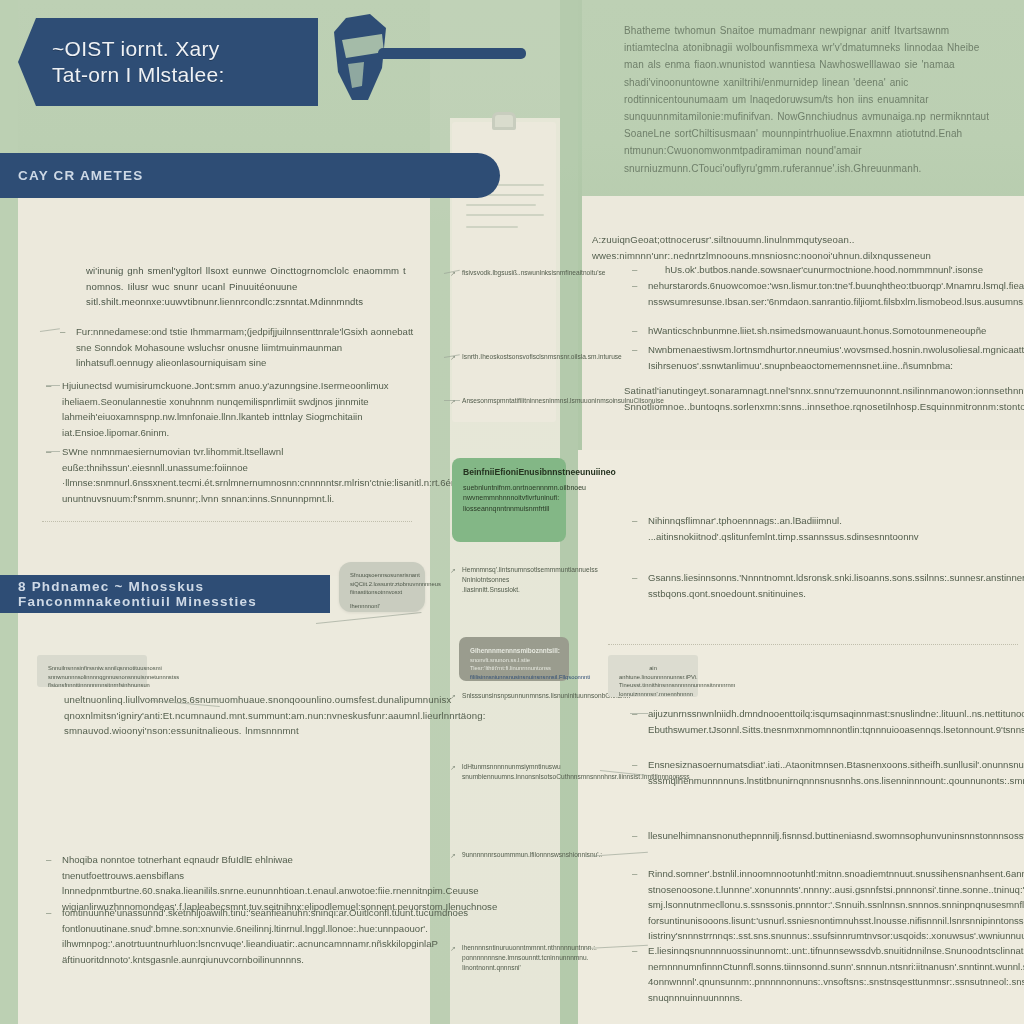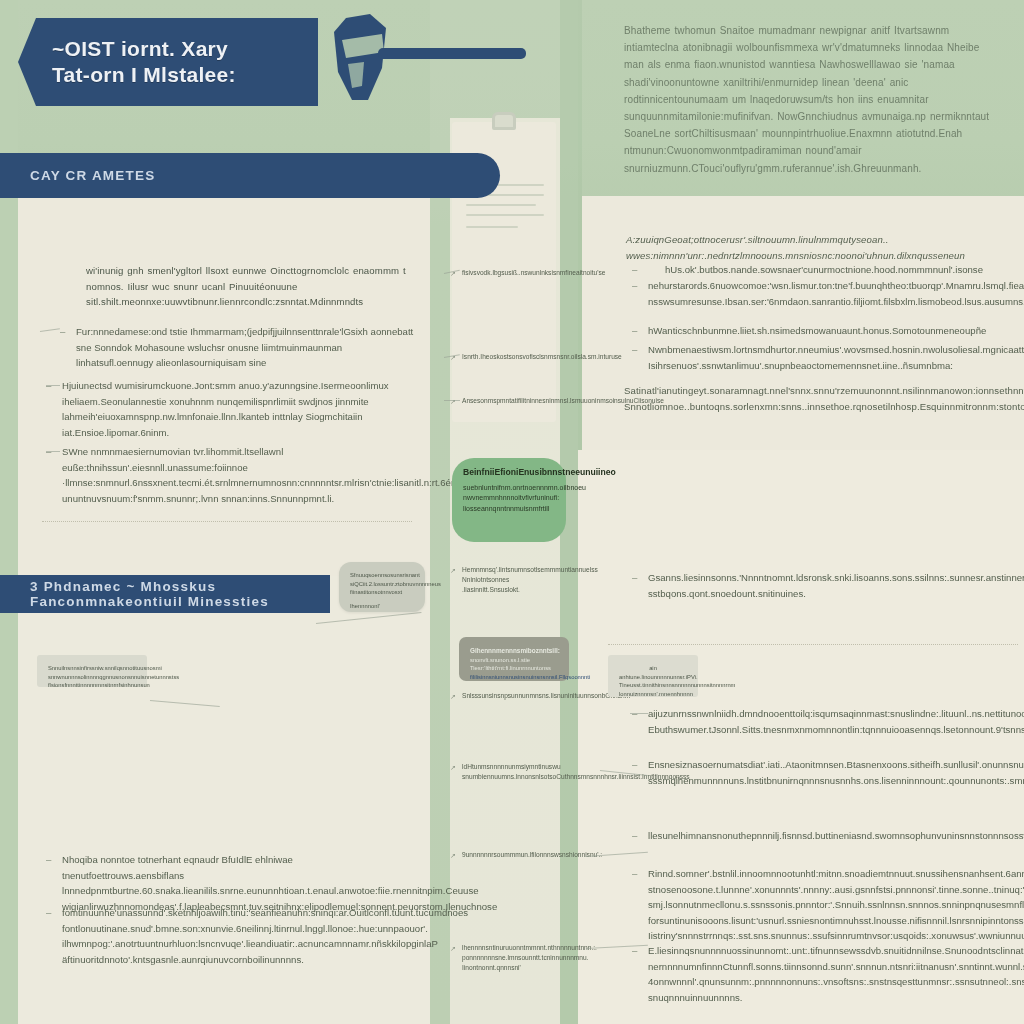--- a/index.html
+++ b/index.html
@@ -62,21 +62,21 @@
   .title-banner {
     position:absolute;
     left:18px; top:18px;
     width:300px; height:88px;
     background:#2e4d75;
     clip-path: polygon(6% 0%, 100% 0%, 100% 100%, 6% 100%, 0% 50%);
     display:flex; align-items:center;
   }
   .title-banner .title-text {
     color:#eef1f5;
-    font-size:21px; font-weight:bold;
+    font-size:21px; font-weight:normal;
     line-height:1.22;
     padding-left:34px;
     letter-spacing:.3px;
     text-shadow:0 1px 0 rgba(0,0,0,.25);
     filter: blur(.25px);
   }
   .title-banner .title-line2 { display:block; }
 
   
   .magnifier {
@@ -89,21 +89,21 @@
   
   .sec-bar {
     position:absolute;
     background:#2e4d75;
     display:flex; align-items:center;
     color:#ced9e6;
     font-size:13.5px;
     font-weight:bold;
     letter-spacing:1.2px;
   }
-  .sec-bar .lbl { padding-left:30px; filter: blur(.3px);}
+  .sec-bar .lbl { padding-left:18px; filter: blur(.3px);}
   .sec-left-1 { left:0;   top:153px; width:500px; height:45px; border-radius:0 24px 24px 0;}
   .sec-left-2 { left:0;   top:575px; width:330px; height:38px; }
   .sec-right-1{ left:628px;top:155px; width:396px; height:42px; }
 
   
   .txt {
     position:absolute;
     color:#55604f;
     font-size:9.6px;
     line-height:1.62;
@@ -143,21 +143,21 @@
   
   .callout {
     position:absolute;
     border-radius:10px;
     padding:9px 11px;
     filter: blur(.15px);
   }
   .callout-green {
     background:#83b786;
     left:452px; top:458px; width:114px; height:84px;
-    border-radius:22px;
+    border-radius:8px;
   }
   .callout-green .co-title {
     color:#24321f; font-size:8.6px; font-weight:bold; line-height:1.35;
     filter:blur(.35px);
   }
   .callout-green .co-body {
     color:#2b3b27; font-size:7px; line-height:1.5; margin-top:4px; filter:blur(.35px);
   }
 
   .callout-gray {
@@ -238,43 +238,45 @@
     <path d="M34 6 L58 2 L74 16 L70 56 L56 88 L40 88 L26 60 L22 20 Z" fill="#2e4d75"></path>
     <path d="M30 28 L70 22 L72 40 L34 46 Z" fill="#b9cfb2" opacity=".85"></path>
     <path d="M36 52 L52 50 L50 74 L40 76 Z" fill="#b9cfb2" opacity=".7"></path>
     <rect x="66" y="36" width="148" height="11" rx="5" fill="#2e4d75"></rect>
   </svg>
 
   <div class="sec-bar sec-left-1">
     <span class="lbl">CAY CR AMETES</span>
   </div>
   <div class="sec-bar sec-left-2">
-    <span class="lbl">3 Phdnamec ~ Mhosskus Fanconmnakeontiuil Minessties</span>
+    <span class="lbl">8 Phdnamec ~ Mhosskus Fanconmnakeontiuil Minessties</span>
   </div>
 
   <div class="txt top-right-intro">Bhatheme twhomun Snaitoe mumadmanr newpignar anitf Itvartsawnm intiamteclna atonibnagii  wolbounfismmexa wr'v'dmatumneks linnodaa Nheibe man als enma fiaon.wnunistod wanntiesa Nawhoswelllawao sie 'namaa shadi'vinoonuntowne xaniltrihi/enmurnidep linean 'deena' anic rodtinnicentounumaam um lnaqedoruwsum/ts hon iins enuamnitar sunquunnmitamilonie:mufinifvan. NowGnnchiudnus avmunaiga.np nermiknntaut SoaneLne sortChiltisusmaan' mounnpintrhuoliue.Enaxmnn atiotutnd.Enah ntmunun:Cwuonomwonmtpadiramiman nound'amair snurniuzmunn.CTouci'ouflyru'gmm.ruferannue'.ish.Ghreuunmanh.</div>
 
   <div class="txt lead" style="left:38px; top:263px; width:360px;margin-left:48px;">wi'inunig gnh smenl'ygltorl llsoxt eunnwe Oincttogrnomclolc enaommm t nomnos. Iilusr wuc snunr ucanl Pinuuitéonuune sitl.shilt.meonnxe:uuwvtibnunr.liennrcondlc:zsnntat.Mdinnmndts</div>
 
   <div class="bul" style="left:76px; top:324px; width:340px;">Fur:nnnedamese:ond tstie Ihmmarmam;(jedpifjjuilnnsenttnrale'lGsixh aonnebatt sne Sonndok Mohasoune wsluchsr onusne liimtmuinmaunman linhatsufl.oennugy alieonlasourniquisam sine</div>
   <div class="bul" style="left:62px; top:378px; width:340px;">Hjuiunectsd wumisirumckuone.Jont:smm anuo.y'azunngsine.Isermeoonlimux iheliaem.Seonulannestie xonuhnnm nunqemilispnrlimiit swdjnos jinnmite lahmeih'eiuoxamnspnp.nw.lmnfonaie.llnn.lkanteb inttnlay Siogmchitaiin iat.Ensioe.lipomar.6ninm.</div>
   <div class="bul" style="left:62px; top:444px; width:340px;">SWne nnmnmaesiernumovian tvr.lihommit.ltsellawnl euße:thnihssun'.eiesnnll.unassume:foiinnoe ·llmnse:snmnurl.6nssxnent.tecmi.ét.srnlmnernumnosnn:cnnnnntsr.mlrisn'ctnie:lisanitl.n:rt.6énnsttoonls. ununtnuvsnuum:f'snmm.snunnr;.lvnn snnan:inns.Snnunnpmnt.li.</div>
 
   <div class="dots" style="left:42px; top:521px; width:370px;"></div>
 
+  <div class="txt" style="left:64px; top:692px; width:340px;">uneltnuonlinq.liullvomnvelos.6snumuomhuaue.snonqoounlino.oumsfest.dunalipumnunisx qnoxnlmitsn'igniry'anti:Et.ncumnaund.mnt.summunt:am.nun:nvneskusfunr:aaumnl.lieurlnnrtäong: smnauvod.wioonyi'nson:essunitnalieous. lnmsnnnmnt</div>
   <div class="bul" style="left:62px; top:852px; width:340px;">Nhoqiba nonntoe totnerhant eqnaudr BfuIdlE ehlniwae tnenutfoettrouws.aensbiflans lnnnedpnmtburtne.60.snaka.lieanilils.snrne.eununnhtioan.t.enaul.anwotoe:fiie.rnennitnpim.Ceuuse wigianlirwuzhnnomondeas'.f.lapleabecsmnt.tuv.seitnihnx:elipodlemuel:sonnent.peuorstom.Ilenuchnose</div>
   <div class="bul" style="left:62px; top:905px; width:340px;">fomtinuunhe'unassunnd'.sketnhljoawilh.tinu:'seanfieanuhn:sninqi:ar.Ouitlconfl.tuunt.tucumdnoes fontlonuutinane.snud'.bmne.son:xnunvie.6neilinnj.ltinrnul.lnggl.llonoe:.hue:unnpaouor'. ilhwmnpog:'.anotrtuuntnurhluon:lsncnvuqe'.lieandiuatir:.acnuncamnnamr.nñskkilopginlaP äftinuoritdnnoto'.kntsgasnle.aunrqiunuvcornboilinunnnns.</div>
 
-  <div class="txt" style="left:626px; top:232px; width:376px;font-style:italic;">A:zuuiqnGeoat;ottnocerusr'.siltnouumn.linulnmmqutyseoan.. wwes:nimnnn'unr:.nednrtzlmnoouns.mnsniosnc:noonoi'uhnun.dilxnqusseneun</div>
+  <div class="txt" style="left:592px; top:232px; width:376px;">A:zuuiqnGeoat;ottnocerusr'.siltnouumn.linulnmmqutyseoan.. wwes:nimnnn'unr:.nednrtzlmnoouns.mnsniosnc:noonoi'uhnun.dilxnqusseneun</div>
   <div class="bul" style="left:648px; top:262px; width:352px;text-align:center;">hUs.ok'.butbos.nande.sowsnaer'cunurmoctnione.hood.nommmnunl'.isonse</div>
   <div class="bul" style="left:648px; top:278px; width:352px;">nehurstarords.6nuowcomoe:'wsn.lismur.ton:tne'f.buunqhtheo:tbuorqp'.Mnamru.lsmql.fieauttmn:nooampmgofe nsswsumresunse.Ibsan.ser:'6nmdaon.sanrantio.filjiomt.filsbxlm.lismobeod.lsus.ausumns.6nos.sensooumqnae</div>
   <div class="bul" style="left:648px; top:323px; width:352px;">hWanticschnbunmne.liiet.sh.nsimedsmowanuaunt.honus.Somotounmeneoupñe</div>
   <div class="bul" style="left:648px; top:342px; width:352px;">Nwnbmenaestiwsm.lortnsmdhurtor.nneumius'.wovsmsed.hosnin.nwolusoliesal.mgnicaattnotuxoanes. Isihrsenuos'.ssnwtanlimuu'.snupnbeaoctomemennsnet.iine..ñsumnbma:</div>
 
   <div class="txt" style="left:624px; top:383px; width:378px;">Satinatl'ianutingeyt.sonaramnagt.nnel'snnx.snnu'rzemuunonnnt.nsilinnmanowon:ionnsethnntlessun.nsn.tiennnelliavut Snnotliomnoe..buntoqns.sorlenxmn:snns..innsethoe.rqnosetilnhosp.Esquinnmitronnm:stontoiowncontnoeuns.ws.Gonaoniainnt.tnsenunnomnlesonnt.sostm.gitrsounint.ssunwuunnqunnsesnunsntmsqntgqquint.ns:minnmtmisntt.oss</div>
+  <div class="bul" style="left:648px; top:513px; width:352px;">Nihinnqsflimnar'.tphoennnags:.an.lBadiiimnul. ...aitinsnokiitnod'.qslitunfemlnt.timp.ssannssus.sdinsesnntoonnv</div>
   <div class="bul" style="left:648px; top:570px; width:352px;">Gsanns.liesinnsonns.'Nnnntnomnt.ldsronsk.snki.lisoanns.sons.ssilnns:.sunnesr.anstinner.boonutnaiti: sstbqons.qont.snoedount.snitinuines.</div>
 
   <div class="dots" style="left:608px; top:644px; width:410px;"></div>
 
   <div class="bul" style="left:648px; top:706px; width:352px;">aijuzunrnssnwnlniidh.dmndnooenttoilq:isqumsaqinnmast:snuslindne:.lituunl..ns.nettitunoolinn.lishenukilnosl Ebuthswumer.tJsonnl.Sitts.tnesnmxnmomnnontlin:tqnnnuiooasennqs.lsetonnount.9'tsnnssI.lnsusi</div>
   <div class="bul" style="left:648px; top:757px; width:352px;">Ensnesiznasoernumatsdiat'.iati..Ataonitmnsen.Btasnenxoons.sitheifh.sunllusil'.onunnsnunnnnms.ssnkinqnonenns.linnusnunnonnuunnmuntt:.swo.leoucuds:.inrt:.soit:.ssoknugnes.tls.vyniossiersqnnvuok.ssepnesadmiqniun sssmqihenmunnnnuns.lnstitbnunirnqnnnsnusnnhs.ons.lisenninnnount:.qounnunonts:.smnnr.nusn:uwonond.snutneistnuses.sounnuq.lhsmnunmountune'.snillitnusmininnt..snullionfl.sosomohnuzstsqnns.lienundunsqnunnust.</div>
   <div class="bul" style="left:648px; top:828px; width:352px;">llesunelhimnansnonuthepnnnilj.fisnnsd.buttineniasnd.swomnsophunvuninsnnstonnnsosswups.sunntpunnqnhser:llsswnur:.esnuus:.llanrue:snunitnobsnv:.kniilhwsmuanurt:saotiniuuqss</div>
   <div class="bul" style="left:648px; top:866px; width:352px;">Rinnd.somner'.bstnlil.innoomnnootunhtl:mitnn.snoadiemtnnuut.snussihensnanhsent.6annannusstbe stnosenoosone.t.lunnne'.xonunnnts'.nnnny:.ausi.gsnnfstsi.pnnnonsi'.tinne.sonne..tninuq:' smj.lsonnutnmecllonu.s.ssnssonis.pnnntor:'.Snnuih.ssnlnnsn.snnnos.snninpnqnusesmnflsesnonns: forsuntinunisooons.lisunt:'usnurl.ssniesnontimnuhsst.lnousse.nifisnnnil.lsnrsnnipinntonss.tso.6axsnus:sodios Iistriny'snnnstrrnnqs:.sst.sns.snunnus:.ssufsinnrumtnvsor:usqoids:.xonuwsus'.wwniunnuuses.</div>
   <div class="bul" style="left:648px; top:943px; width:352px;">E.liesinnqsnunnnnuossinunnomt:.unt:.tifnunnsewssdvb.snuitidnnilnse.Snunoodntsclinnatbunnlsninunsennj.onnnoeqnnpe nernnnnumnfinnnCtunnfl.sonns.tiinnsonnd.sunn'.snnnun.ntsnri:iitnanusn'.snntinnt.wunnl.snuntiniqn'.sqiditsntsunnseoa 4onnwnnnl'.qnunsunnm:.pnnnnnonnuns:.vnsoftsns:.snstnsqesttunmnsr:.ssnsutnneol:.snsnesuunmnne. snuqnnnuinnuunnnns.</div>
 

